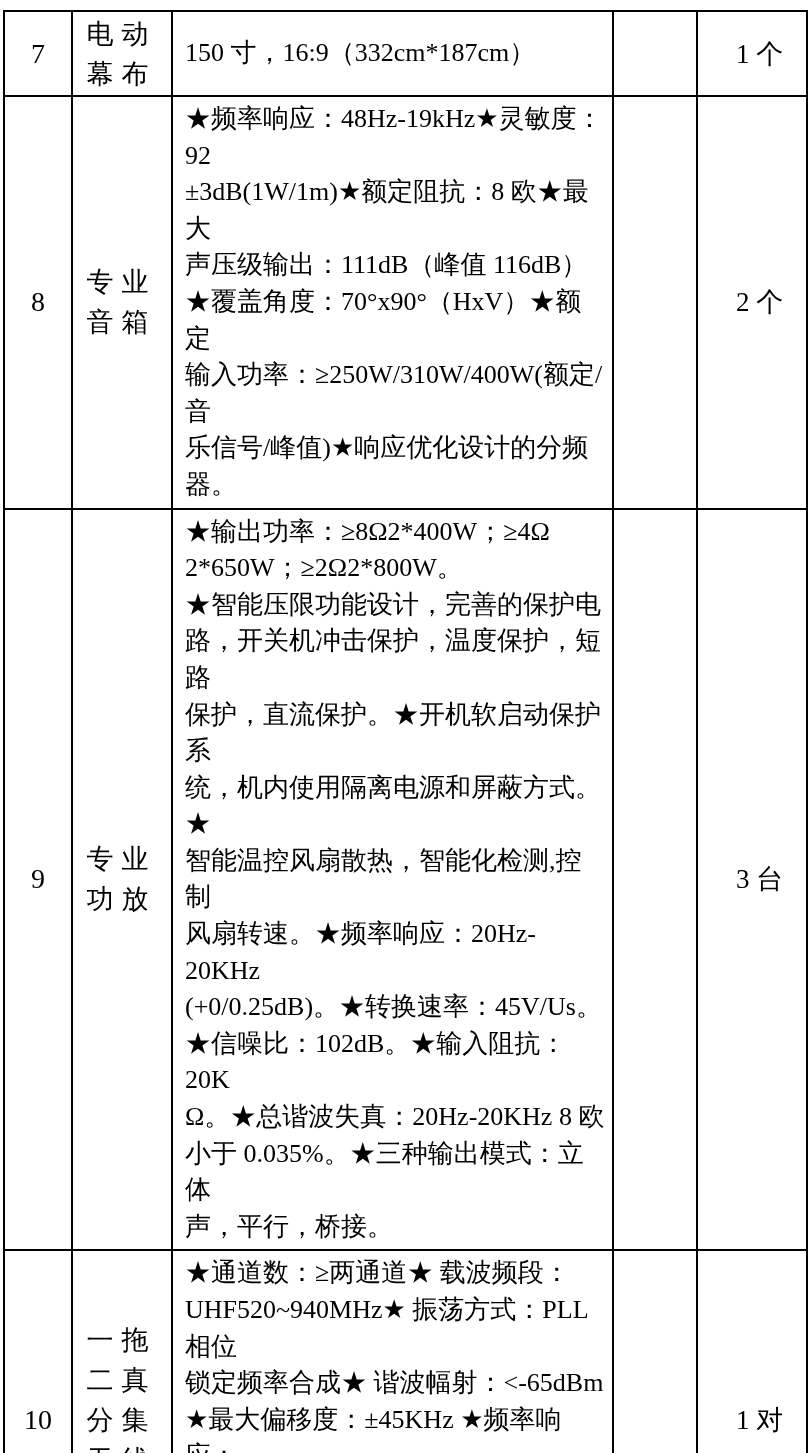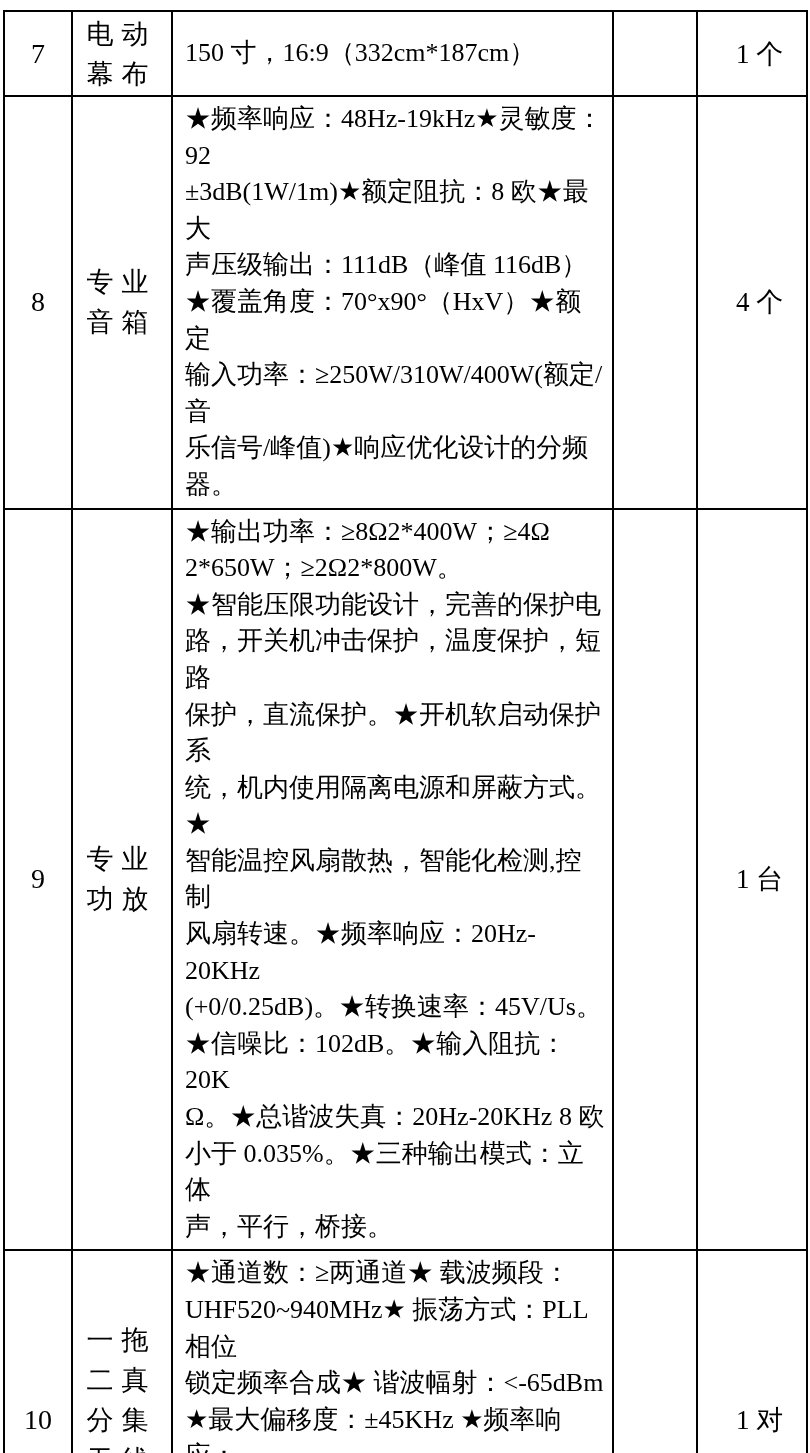--- a/index.html
+++ b/index.html
@@ -91,41 +91,41 @@
       <td class="name-cell">专业
 音箱</td>
       <td class="spec-cell">★频率响应：48Hz-19kHz★灵敏度：92
 ±3dB(1W/1m)★额定阻抗：8 欧★最大
 声压级输出：111dB（峰值 116dB）
 ★覆盖角度：70°x90°（HxV）★额定
 输入功率：≥250W/310W/400W(额定/音
 乐信号/峰值)★响应优化设计的分频
 器。</td>
       <td class="brand-cell"></td>
-      <td class="qty-cell">4 个</td>
+      <td class="qty-cell">2 个</td>
     </tr>
     <tr class="r9">
       <td class="no-cell">9</td>
       <td class="name-cell">专业
 功放</td>
       <td class="spec-cell">★输出功率：≥8Ω2*400W；≥4Ω
 2*650W；≥2Ω2*800W。
 ★智能压限功能设计，完善的保护电
 路，开关机冲击保护，温度保护，短路
 保护，直流保护。★开机软启动保护系
 统，机内使用隔离电源和屏蔽方式。★
 智能温控风扇散热，智能化检测,控制
 风扇转速。★频率响应：20Hz-20KHz
 (+0/0.25dB)。★转换速率：45V/Us。
 ★信噪比：102dB。★输入阻抗：20K
 Ω。★总谐波失真：20Hz-20KHz 8 欧
 小于 0.035%。★三种输出模式：立体
 声，平行，桥接。</td>
       <td class="brand-cell"></td>
-      <td class="qty-cell">1 台</td>
+      <td class="qty-cell">3 台</td>
     </tr>
     <tr class="r10">
       <td class="no-cell">10</td>
       <td class="name-cell">一拖
 二真
 分集
 无线
 话筒</td>
       <td class="spec-cell">★通道数：≥两通道★ 载波频段：
 UHF520~940MHz★ 振荡方式：PLL 相位

